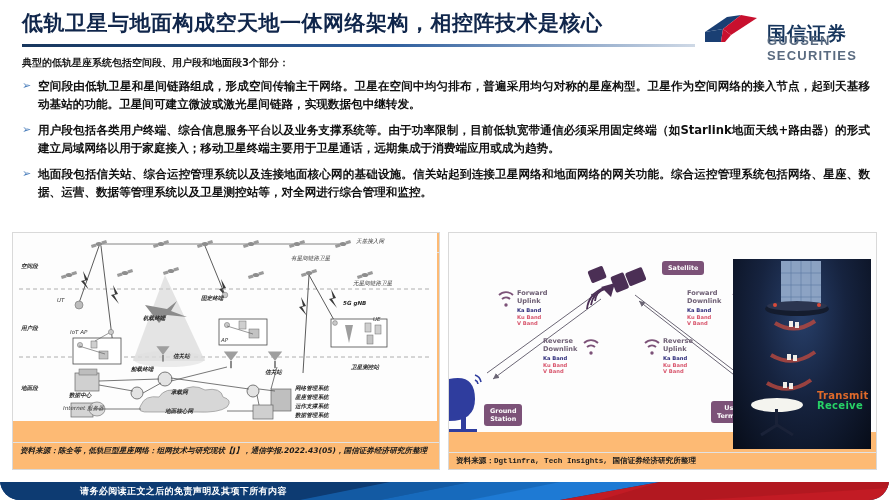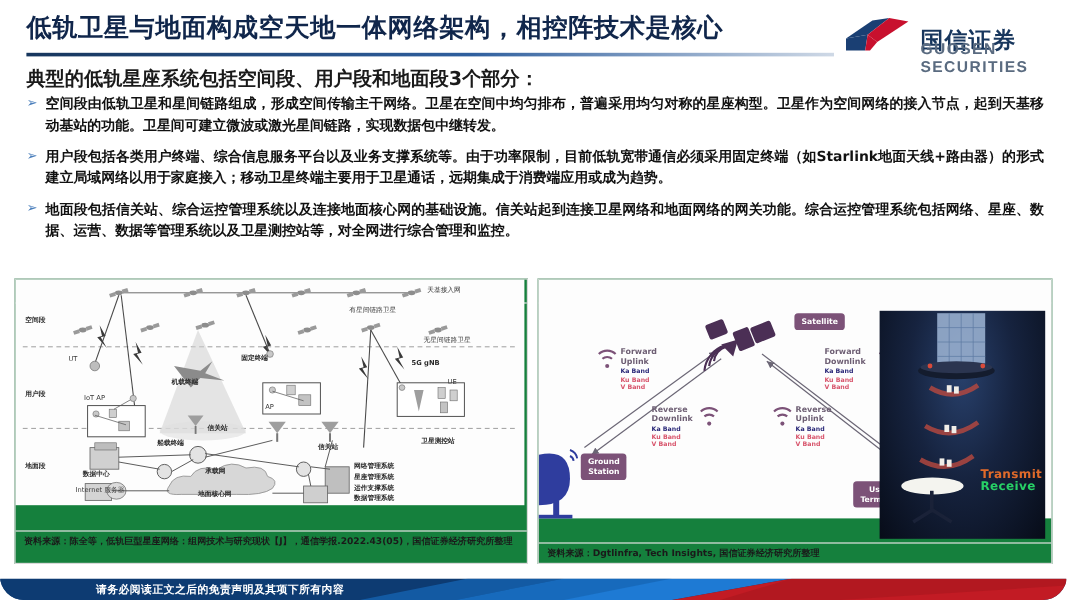--- a/index.html
+++ b/index.html
@@ -27,55 +27,55 @@
   .logo{position:absolute;right:16px;top:10px;width:172px;height:36px;}
   .logo-mark{position:absolute;left:0;top:1px;width:60px;height:34px;}
   .logo-cn{position:absolute;left:66px;top:-1px;font-size:19px;font-weight:bold;color:#17365d;
     font-family:"DejaVu Sans","Liberation Sans",sans-serif;letter-spacing:1px;margin-top:12px;}
   .logo-en{position:absolute;left:66px;top:23px;font-size:13px;font-weight:bold;color:#5a6b80;
     letter-spacing:1.2px;}
 
   
   .lead{
     position:absolute;left:22px;top:56px;
-    font-size:16px;font-weight:bold;color:#1a1a1a;
+    font-size:10px;font-weight:bold;color:#1a1a1a;
     font-family:"DejaVu Sans","Liberation Sans",sans-serif;
   }
   .bullets{position:absolute;left:22px;top:78px;width:848px;}
   .bullet{display:flex;align-items:flex-start;margin-bottom:9px;}
   .bullet-mark{
     flex:0 0 16px;color:#4a7ebb;font-size:11px;line-height:16px;
     font-family:"DejaVu Sans",sans-serif;
   }
   .bullet-text{
     flex:1;font-size:11.6px;line-height:17.5px;color:#111;font-weight:bold;
     font-family:"DejaVu Sans","Liberation Sans",sans-serif;
     text-align:justify;
   }
 
   
-  .panel{position:absolute;top:232px;height:238px;border:1px solid #d9d9d9;background:#15803d;box-sizing:border-box;}
-  .panel-left{left:12px;width:428px;}
+  .panel{position:absolute;top:232px;height:238px;border:1px solid #d9d9d9;background:#fdba74;box-sizing:border-box;}
+  .panel-left{left:12px;width:428px;font-style:italic;}
   .panel-right{left:448px;width:429px;}
   .panel-cap{
     position:absolute;left:0;top:0;right:0;height:20px;
     border-bottom:1px solid #e2e2e2;
     font-size:9.5px;font-weight:bold;color:#111;
     padding:5px 0 0 7px;box-sizing:border-box;
     font-family:"DejaVu Sans","Liberation Sans",sans-serif;
   }
   .panel-src{
     position:absolute;left:0;right:0;bottom:0;
     border-top:1px solid #e2e2e2;
     font-size:7.6px;font-weight:bold;color:#1a1a1a;line-height:10.5px;
     padding:3px 6px 3px 7px;box-sizing:border-box;
     font-family:"DejaVu Sans","Liberation Sans",sans-serif;
   }
   .panel-left .panel-src{height:27px;}
-  .panel-right .panel-src{height:17px;}
+  .panel-right .panel-src{height:17px;font-family:Liberation Mono, monospace;}
   .fig-left{position:absolute;left:1px;top:21px;width:424px;height:188px;}
   .fig-right{position:absolute;left:0px;top:21px;width:427px;height:199px;}
 
   
   .lf{position:absolute;inset:0;background:#fdfdfd;}
   .lf svg{position:absolute;left:0;top:0;}
   .lf-lbl{position:absolute;font-size:5.6px;color:#3b3b3b;font-family:"DejaVu Sans",sans-serif;white-space:nowrap;}
   .lf-lbl.b{font-weight:bold;color:#2a2a2a;}
 
   
@@ -359,21 +359,21 @@
         </g>
           <circle cx="203" cy="120" r="1.7" fill="#7c5278"></circle>
         <g fill="none" stroke="#7c5278" stroke-width="1.8">
           <path d="M284 62 a10 10 0 0 1 14 0"></path>
             <path d="M287 66 a6 6 0 0 1 8 0"></path>
         </g>
           <circle cx="291" cy="72" r="1.7" fill="#7c5278"></circle>
       </svg>
 
       <div class="chip" style="left:213px;top:28px;">Satellite</div>
-      <div class="chip" style="left:35px;top:145px;">
+      <div class="chip" style="left:35px;top:171px;">
         <span>Ground</span><br>
         <span>Station</span>
       </div>
       <div class="chip" style="left:262px;top:168px;">
         <span>User</span><br>
         <span>Terminal</span>
       </div>
 
       <div class="lnk" style="left:68px;top:56px;">
         <span>Forward</span><br>

